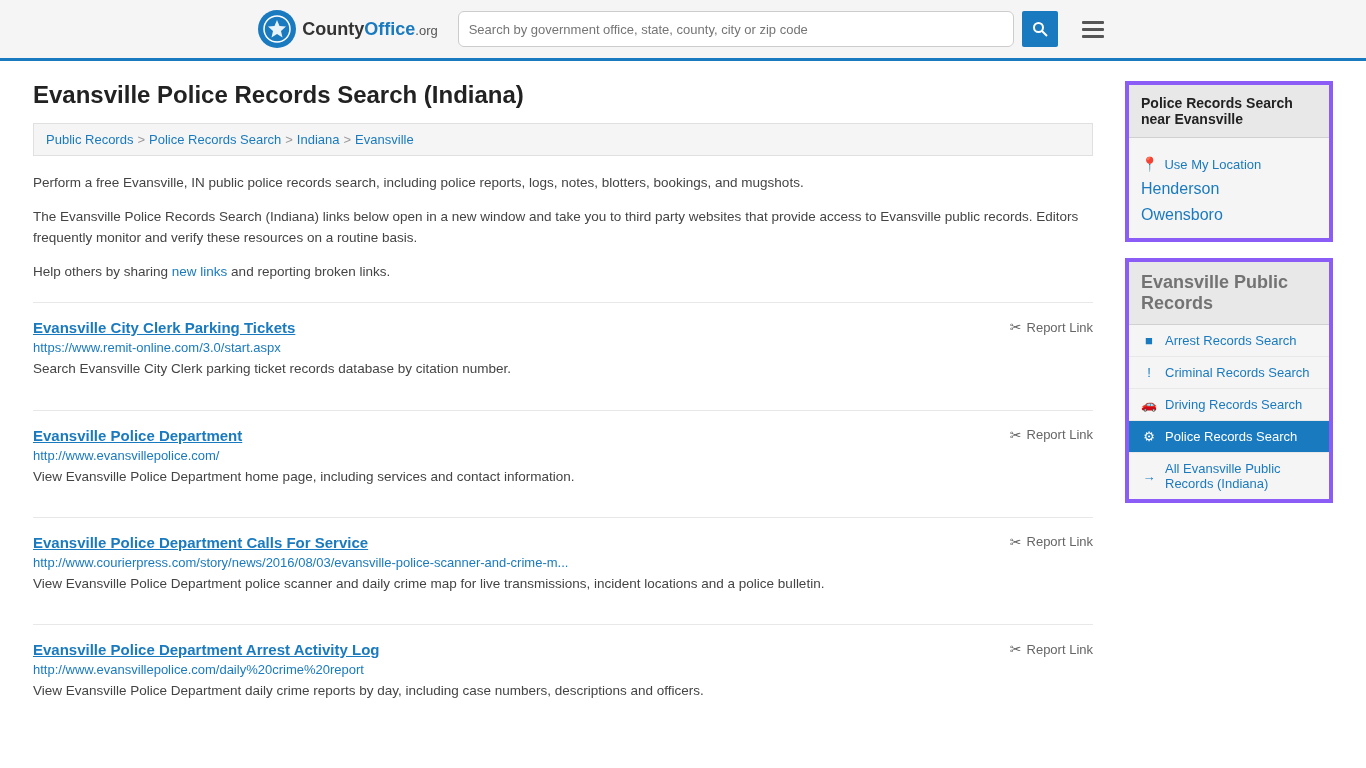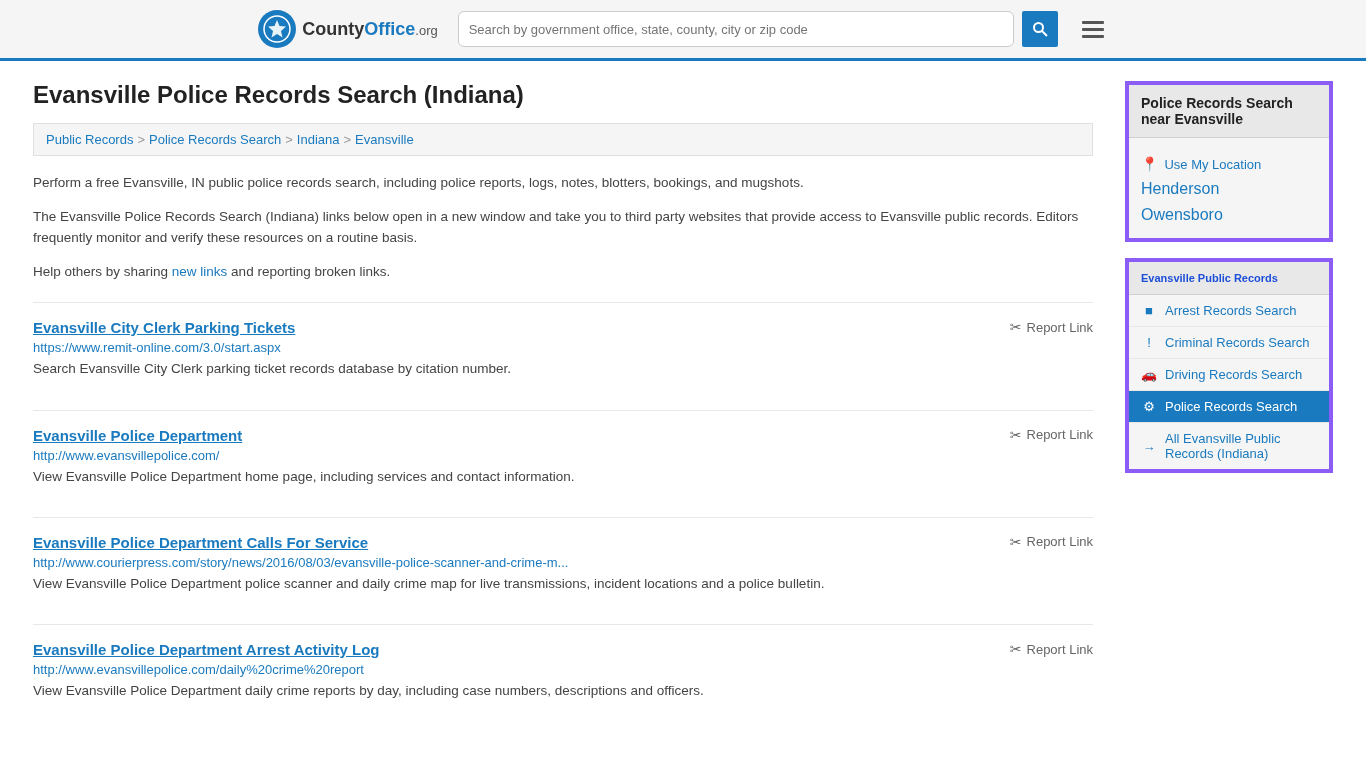--- a/index.html
+++ b/index.html
@@ -232,23 +232,23 @@
       width: 16px;
       text-align: center;
     }
     .sidebar-nav-item.all-records {
       padding: 8px 12px;
       border: none;
     }
     .sidebar-public-title {
       background: #e8e8e8;
       padding: 10px 12px;
-      font-size: 11px;
+      font-size: 18px;
       font-weight: bold;
-      color: #1d4ed8;
+      color: #737373;
       border-bottom: 1px solid #d0d0d0;
     }
     .use-location {
       display: flex;
       align-items: center;
       gap: 6px;
       color: #1a7abf;
       font-size: 13px;
       padding: 8px 0 4px;
       cursor: pointer;

